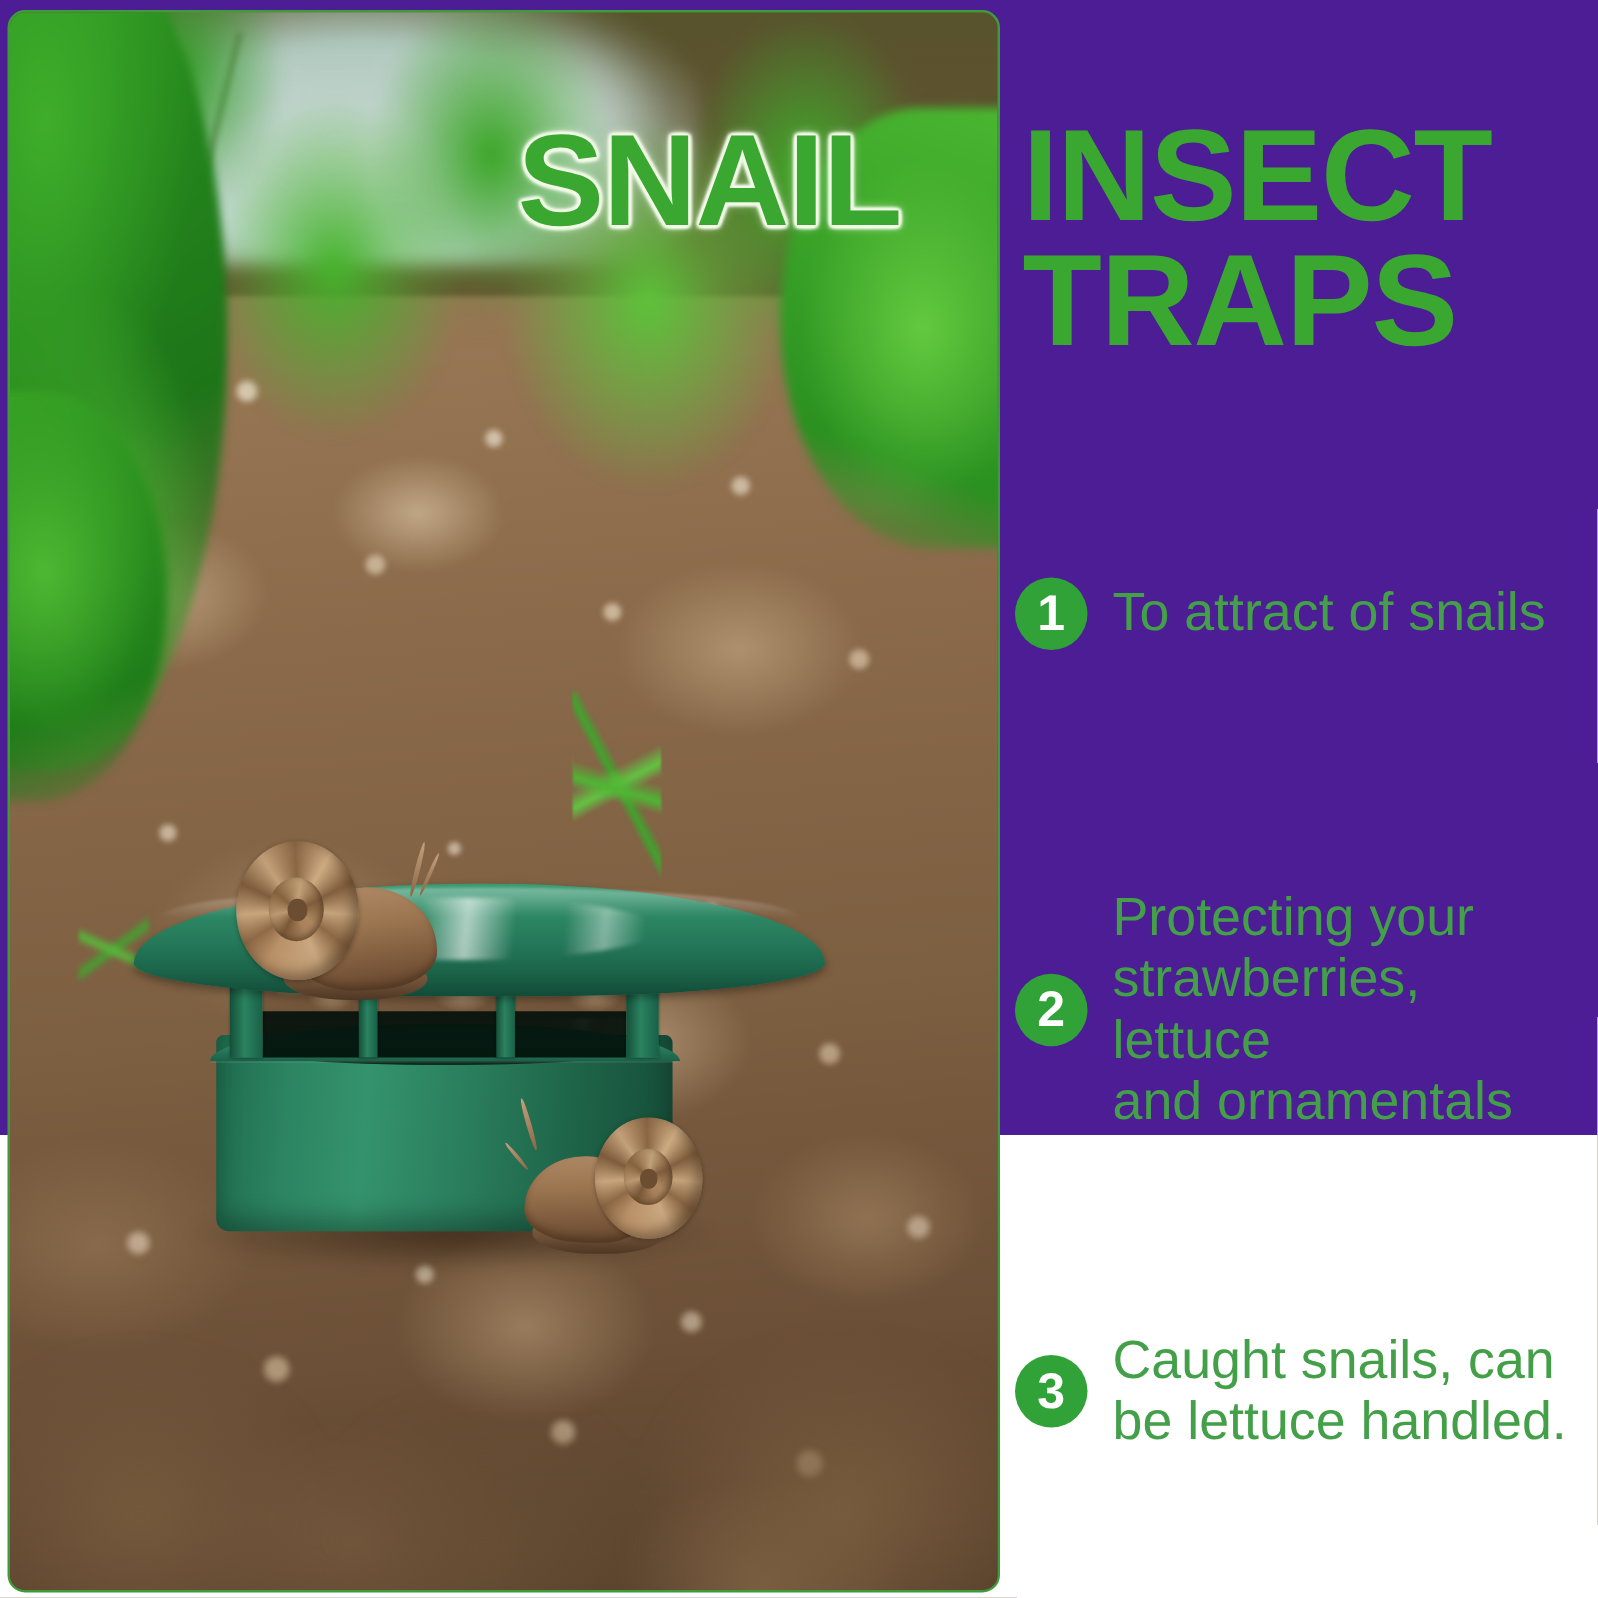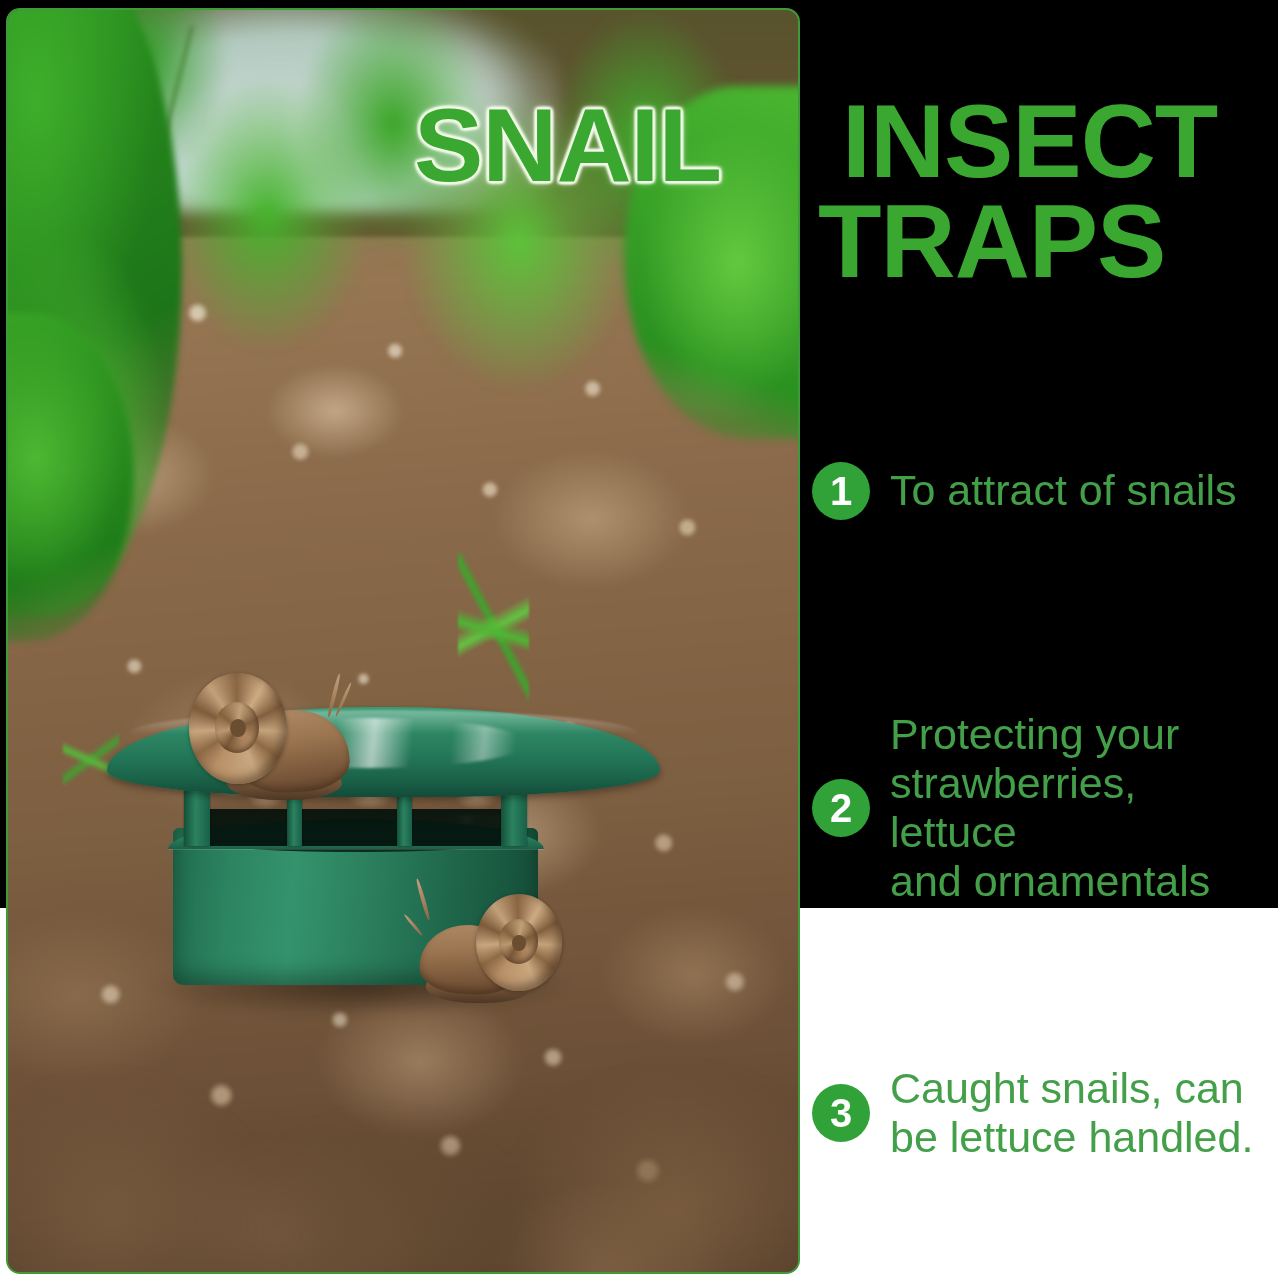--- a/index.html
+++ b/index.html
@@ -10,21 +10,21 @@
   body {
     width: 1278px;
     height: 1278px;
     overflow: hidden;
     font-family: "Liberation Sans", sans-serif;
   }
   .page {
     position: relative;
     width: 1278px;
     height: 908px;
-    background: #000000;
+    background: #4c1d95;
   }
 
   
   .photo-panel {
     position: absolute;
     left: 6px;
     top: 8px;
     width: 790px;
     height: 1262px;
     border: 2px solid #3f9b3a;
@@ -419,21 +419,21 @@
     width: 450px;
   }
   .title-line {
     font-weight: bold;
     font-size: 104px;
     line-height: 0.96;
     letter-spacing: -1px;
     color: #3aa830;
     white-space: nowrap;
   }
-  .title-insect { text-align: left; margin-left: 24px; }
+  .title-insect { text-align: left; }
   .title-traps  { padding-right: 6px; }
 
   
   .title-snail {
     position: absolute;
     left: 414px;
     top: 96px;
     font-weight: bold;
     font-size: 104px;
     line-height: 0.96;

